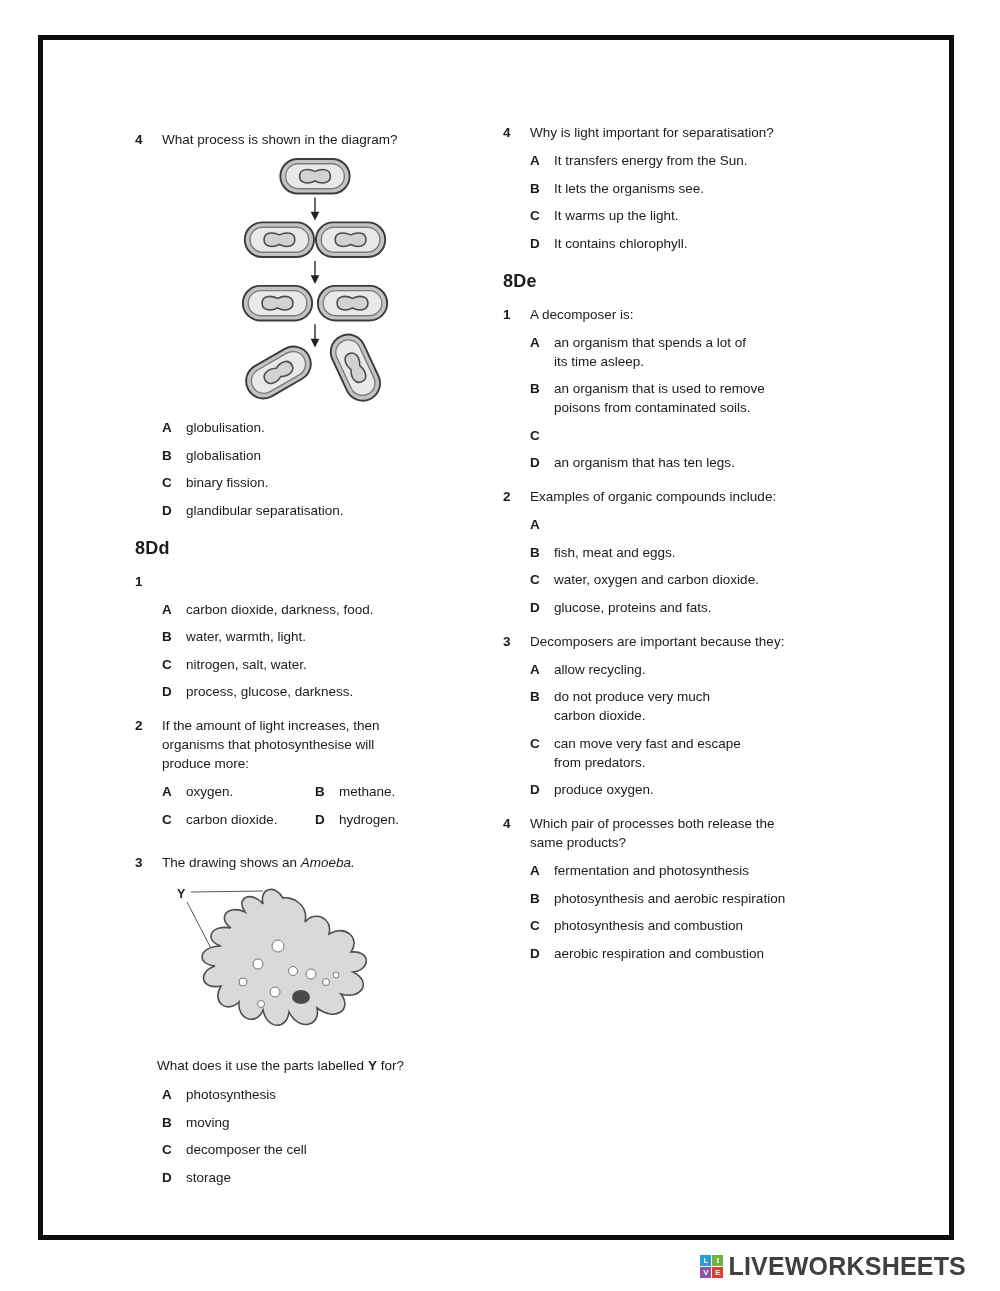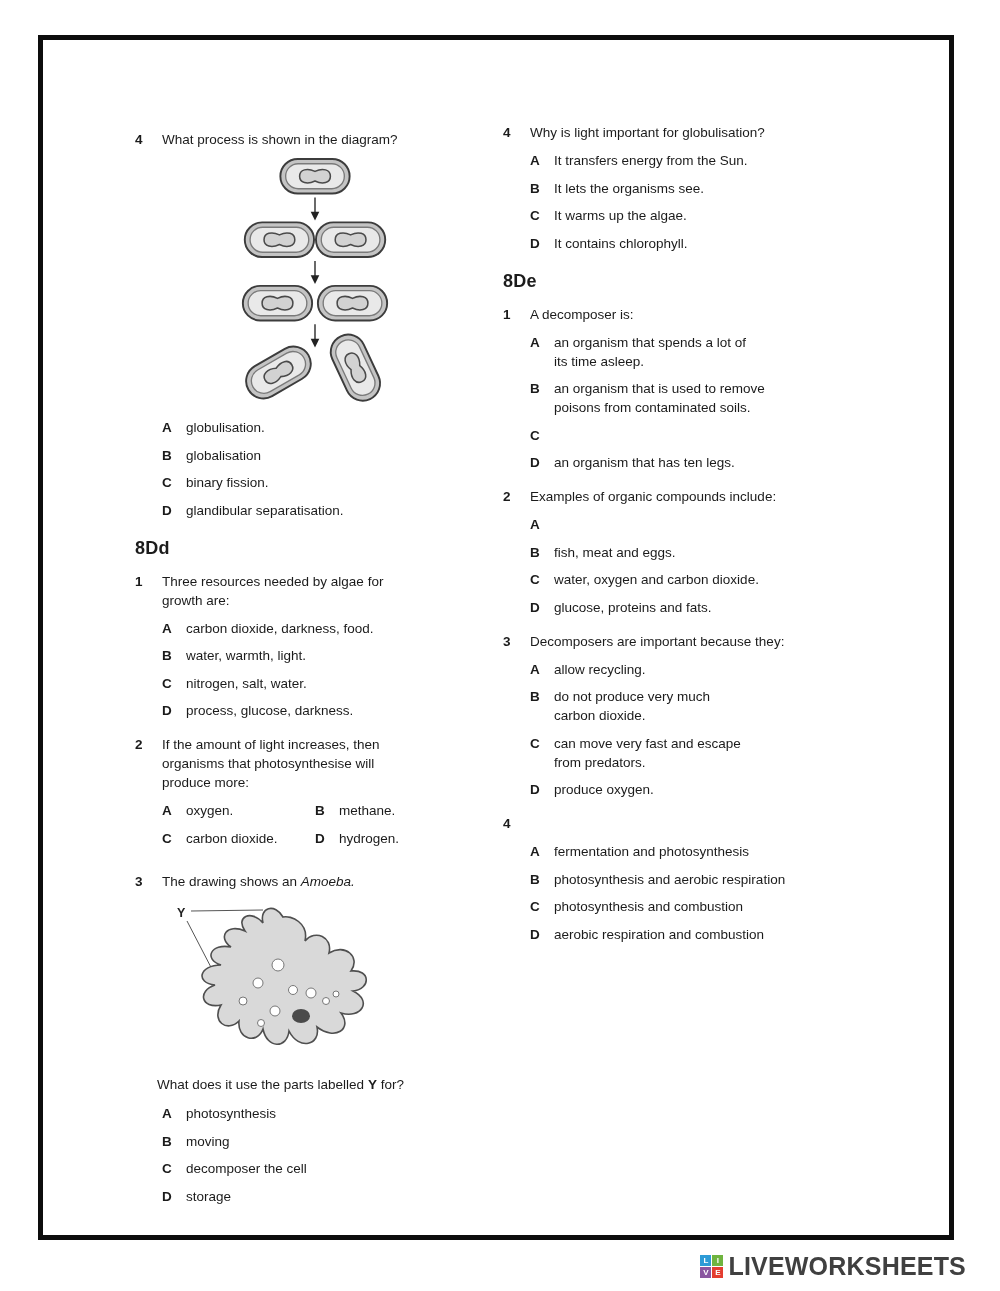--- a/index.html
+++ b/index.html
@@ -115,22 +115,20 @@
         <span class="opt-text">glandibular separatisation.</span>
       </div>
     </div>
   </section>
 
   <h2 class="section-heading">8Dd</h2>
 
   <section class="question">
     <div class="q-head">
       <span class="q-num">1</span>
-      <span class="q-text">Three resources needed by algae for
-growth are:</span>
     </div>
     <div class="options">
       <div class="option">
         <span class="opt-letter">A</span>
         <span class="opt-text">carbon dioxide, darkness, food.</span>
       </div>
       <div class="option">
         <span class="opt-letter">B</span>
         <span class="opt-text">water, warmth, light.</span>
       </div>
@@ -232,34 +230,34 @@
       </div>
     </div>
   </section>
 </div>
 
 <div class="col col-right">
 
   <section class="question">
     <div class="q-head">
       <span class="q-num">4</span>
-      <span class="q-text">Why is light important for globulisation?</span>
+      <span class="q-text">Why is light important for separatisation?</span>
     </div>
     <div class="options">
       <div class="option">
         <span class="opt-letter">A</span>
         <span class="opt-text">It transfers energy from the Sun.</span>
       </div>
       <div class="option">
         <span class="opt-letter">B</span>
         <span class="opt-text">It lets the organisms see.</span>
       </div>
       <div class="option">
         <span class="opt-letter">C</span>
-        <span class="opt-text">It warms up the algae.</span>
+        <span class="opt-text">It warms up the light.</span>
       </div>
       <div class="option">
         <span class="opt-letter">D</span>
         <span class="opt-text">It contains chlorophyll.</span>
       </div>
     </div>
   </section>
 
   <h2 class="section-heading">8De</h2>
 
@@ -336,20 +334,22 @@
       <div class="option">
         <span class="opt-letter">D</span>
         <span class="opt-text">produce oxygen.</span>
       </div>
     </div>
   </section>
 
   <section class="question">
     <div class="q-head">
       <span class="q-num">4</span>
+      <span class="q-text">Which pair of processes both release the
+same products?</span>
     </div>
     <div class="options">
       <div class="option">
         <span class="opt-letter">A</span>
         <span class="opt-text">fermentation and photosynthesis</span>
       </div>
       <div class="option">
         <span class="opt-letter">B</span>
         <span class="opt-text">photosynthesis and aerobic respiration</span>
       </div>

